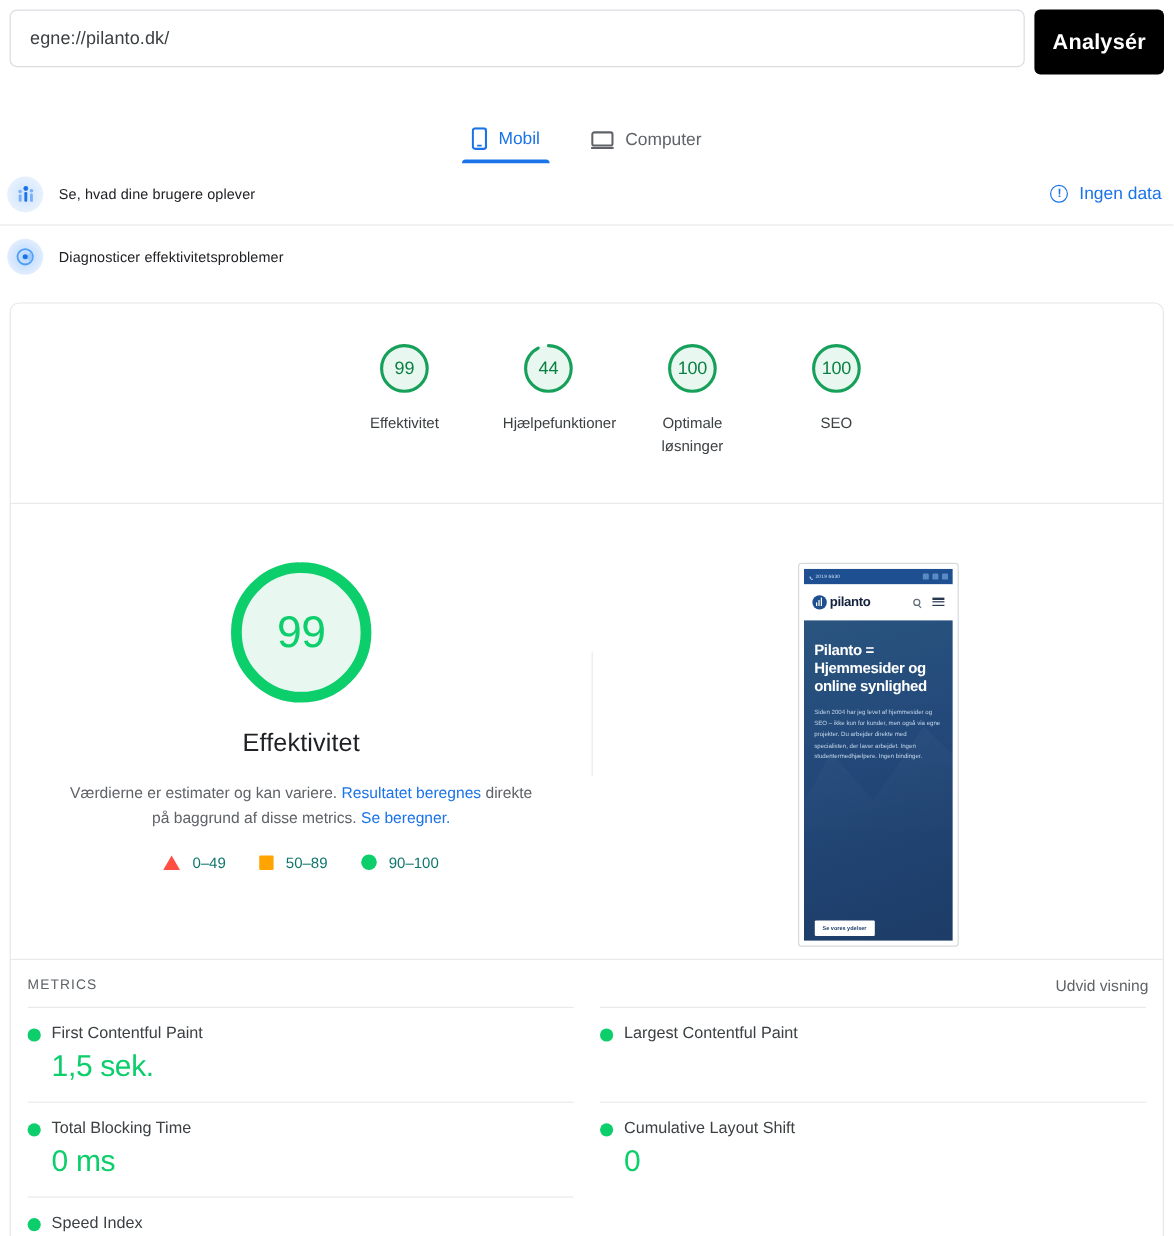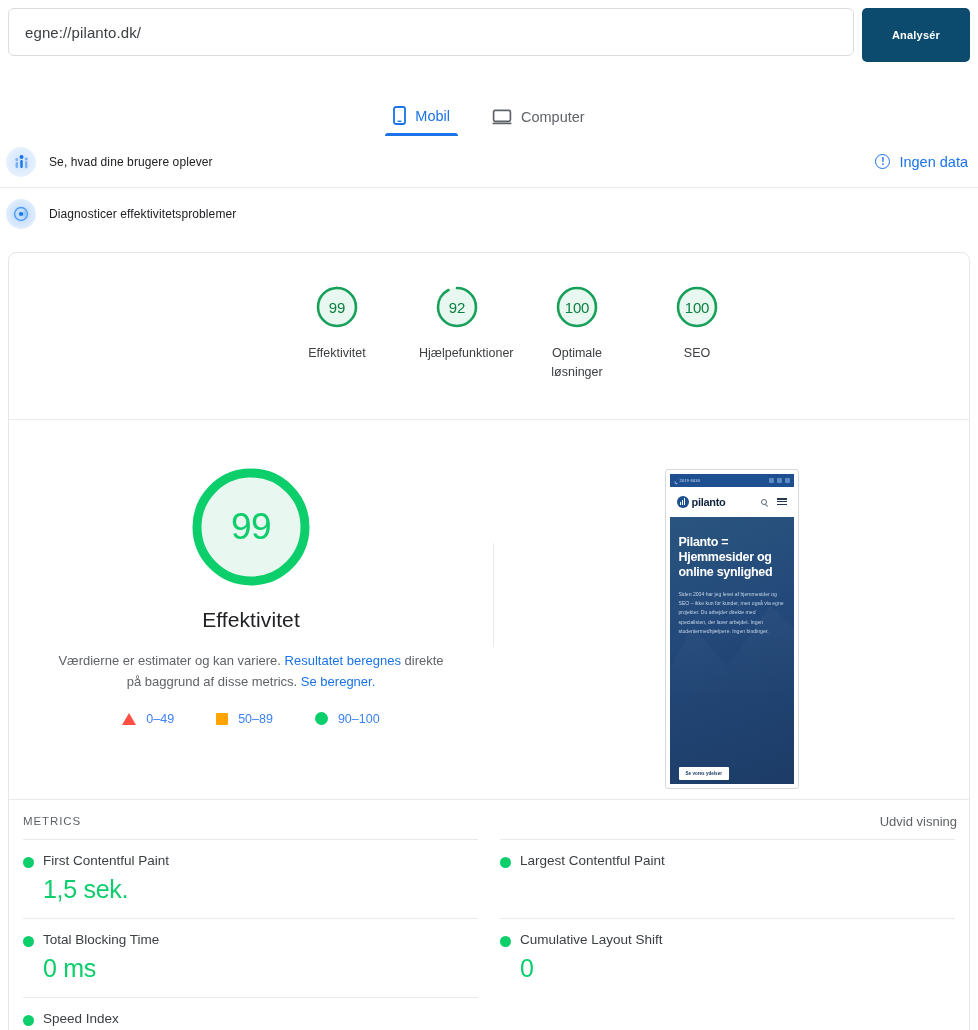--- a/index.html
+++ b/index.html
@@ -25,26 +25,26 @@
     background: #fff;
     display: flex; align-items: center;
     padding: 0 16px;
     font-size: 15px;
     color: #3c4043;
     letter-spacing: .1px;
   }
   .analyze-btn {
     width: 108px;
     margin-left: 8px;
-    background: #0c4a6e;
+    background: #000000;
     color: #ffffff;
     border: none;
     border-radius: 5px;
     font-family: inherit;
-    font-size: 11px;
+    font-size: 18px;
     font-weight: bold;
     letter-spacing: .2px;
     cursor: pointer;
   }
 
   
   .tabs {
     display: flex; justify-content: center; align-items: flex-end;
     gap: 26px;
     height: 56px;
@@ -164,22 +164,22 @@
   .score-desc {
     margin-top: 18px;
     width: 388px;
     text-align: center;
     font-size: 13px; line-height: 1.62;
     color: #5f6368;
   }
   .score-desc a { color: #1a73e8; text-decoration: none; }
   .legend {
     margin-top: 20px;
-    display: flex; align-items: center; gap: 42px;
-    font-size: 12.5px; color: #3b82f6;
+    display: flex; align-items: center; gap: 28px;
+    font-size: 12.5px; color: #0f766e;
   }
   .legend-item { display: flex; align-items: center; gap: 10px; }
   .sh-tri {
     width: 0; height: 0;
     border-left: 7px solid transparent;
     border-right: 7px solid transparent;
     border-bottom: 12px solid #ff4e42;
   }
   .sh-sq { width: 12px; height: 12px; background: #ffa400; border-radius: 1px; }
   .sh-ci { width: 13px; height: 13px; background: #0cce6b; border-radius: 50%; }
@@ -379,21 +379,21 @@
       </div>
       <div class="gauge-label">Effektivitet</div>
     </div>
 
     <div class="gauge-item">
       <div class="gauge-ring">
         <svg width="48" height="48" viewBox="0 0 48 48">
           <circle cx="24" cy="24" r="19" fill="#e8f7ef"></circle>
           <circle cx="24" cy="24" r="19" fill="none" stroke="#17a05a" stroke-width="2.6" stroke-dasharray="109.8 119.4" stroke-linecap="round"></circle>
         </svg>
-        <div class="gauge-num">92</div>
+        <div class="gauge-num">44</div>
       </div>
       <div class="gauge-label">Hjælpefunktioner</div>
     </div>
 
     <div class="gauge-item">
       <div class="gauge-ring">
         <svg width="48" height="48" viewBox="0 0 48 48">
           <circle cx="24" cy="24" r="19" fill="#e8f7ef"></circle>
           <circle cx="24" cy="24" r="19" fill="none" stroke="#17a05a" stroke-width="2.6"></circle>
         </svg>

